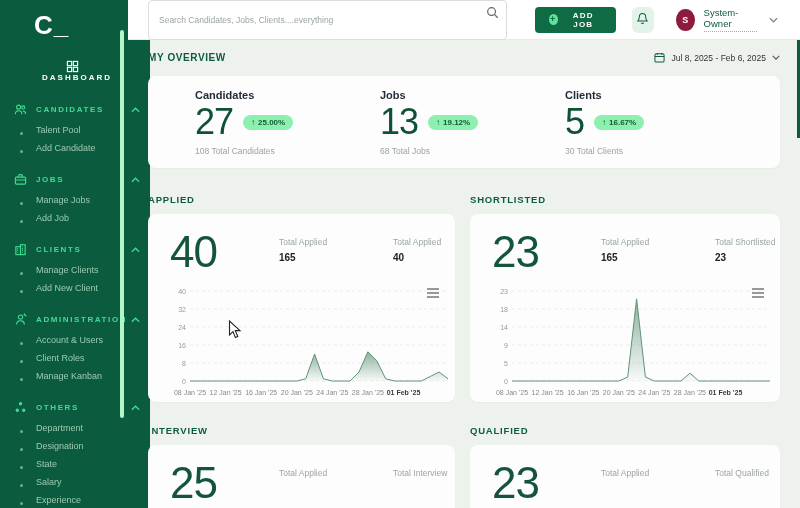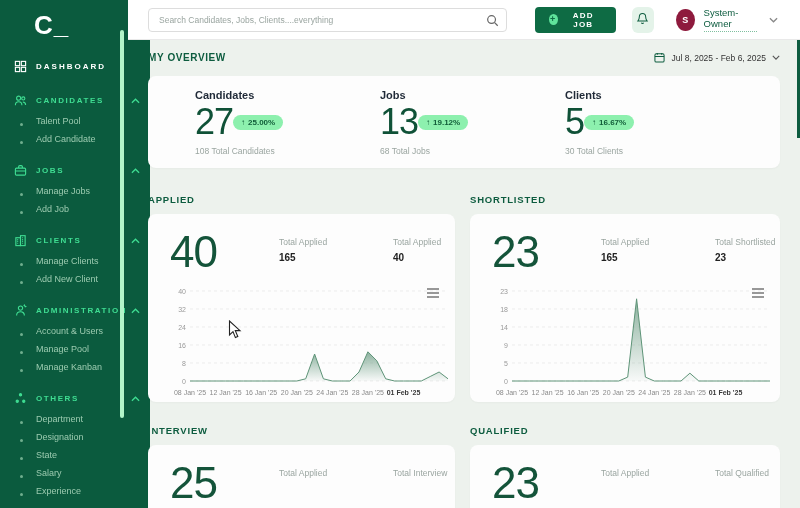--- a/index.html
+++ b/index.html
@@ -5,35 +5,35 @@
   * { margin:0; padding:0; box-sizing:border-box; }
   html,body { width:800px; height:508px; overflow:hidden; }
   body { font-family:"Liberation Sans", sans-serif; background:#edf2ed; position:relative; }
   .app { position:absolute; inset:0; width:800px; height:508px; overflow:hidden; }
 
   
   .sidebar { position:absolute; left:0; top:0; width:150px; height:508px; background:#0b5b3e; overflow:hidden; }
   .logo { color:#ffffff; font-size:26px; font-weight:bold; margin:10px 0 0 34px; letter-spacing:1px; }
   .sb-nav { margin-top:14px; }
   .nav-head { display:flex; align-items:center; padding:5px 10px 5px 14px; cursor:pointer; margin-top:11px; }
-  .nav-head.first { margin-top:7px; }
+  .nav-head.first { margin-top:7px;flex-direction:column; }
   .nav-ic { width:13px; height:13px; display:inline-flex; margin-right:9px; color:#3fdd92; flex:0 0 13px; }
   .nav-head.dash .nav-ic { color:#ffffff; }
   .nav-lab { font-size:8px; font-weight:bold; letter-spacing:1.6px; color:#3fdd92; }
   .nav-head.dash .nav-lab { color:#ffffff; letter-spacing:2px; }
   .chev { margin-left:auto; width:9px; height:6px; color:#3fdd92; display:inline-flex; }
   .nav-item { display:flex; align-items:flex-end; padding:4px 8px 4px 20px; height:18px; cursor:pointer; }
   .nav-item .dot { width:3px; height:3px; border-radius:50%; background:#6fae8e; margin-right:13px; flex:0 0 3px; }
   .nav-item span.txt { font-size:9px; color:#9ccbb0; }
   .sb-scroll { position:absolute; left:120px; top:30px; width:4px; height:388px; border-radius:2px; background:#b2f5c9; }
 
   
   .topbar { position:absolute; left:128px; top:0; right:0; height:40px; background:#ffffff; border-bottom:1px solid #e9e9e9; display:flex; align-items:center; padding:0 22px 0 20px; }
   .search-wrap { position:relative; width:422px; }
-  .search-wrap input { width:100%; height:24px; border:1px solid #ddd; border-radius:4px; font-size:8.5px; color:#555; padding:0 26px 0 10px; outline:none; background:#fff; font-family:"Liberation Sans",sans-serif; }
+  .search-wrap input { width:100%; height:40px; border:1px solid #ddd; border-radius:4px; font-size:8.5px; color:#555; padding:0 26px 0 10px; outline:none; background:#fff; font-family:"Liberation Sans",sans-serif; }
   .search-wrap input::placeholder { color:#9aa5a0; }
   .search-ic { position:absolute; right:8px; top:5px; width:13px; height:13px; color:#666; }
   .add-job { margin-left:28px; height:26px; padding:0 14px; background:#0e6b44; color:#fff; border:none; border-radius:4px; font-size:8px; font-weight:bold; letter-spacing:1.2px; display:flex; align-items:center; gap:7px; cursor:pointer; font-family:"Liberation Sans",sans-serif; }
   .plus-ic { width:11px; height:11px; border-radius:50%; background:#5fe39b; color:#0e6b44; display:inline-flex; align-items:center; justify-content:center; font-size:9px; font-weight:bold; line-height:1; }
   .bell-btn { margin-left:16px; width:26px; height:26px; background:#e4f3e9; border-radius:6px; display:flex; align-items:center; justify-content:center; cursor:pointer; }
   .bell-btn svg { width:13px; height:13px; color:#0d5c3f; }
   .avatar { margin-left:22px; width:22px; height:22px; border-radius:50%; background:#8e1a3d; color:#fff; font-size:9px; font-weight:bold; display:flex; align-items:center; justify-content:center; cursor:pointer; }
   .uname { margin-left:9px; font-size:9.5px; color:#0d5c3f; border-bottom:1px dotted #7fbf9f; padding-bottom:2px; cursor:pointer; }
   .u-chev { margin-left:12px; width:9px; height:6px; color:#888; display:inline-flex; cursor:pointer; }
 
@@ -42,21 +42,21 @@
   .ov-head { display:flex; align-items:center; justify-content:space-between; }
   .ov-title { font-size:10px; font-weight:bold; letter-spacing:0.6px; color:#0d5c3f; }
   .daterange { display:flex; align-items:center; gap:6px; cursor:pointer; }
   .cal-ic { width:11px; height:11px; color:#0d5c3f; display:inline-flex; }
   .dr-text { font-size:8.5px; color:#333; }
   .dr-chev { width:8px; height:5px; color:#555; display:inline-flex; }
 
   .overview-card { margin-top:13px; background:#fdfdfd; border-radius:8px; height:92px; display:flex; padding:13px 0 0 47px; box-shadow:0 1px 2px rgba(0,0,0,0.03); }
   .stat-col { width:185px; }
   .stat-title { font-size:11px; font-weight:bold; color:#1f2937; }
-  .stat-mid { display:flex; align-items:center; margin-top:3px; }
+  .stat-mid { display:flex; align-items:center; gap:10px; margin-top:3px; }
   .stat-num { font-size:36px; color:#0f5137; font-weight:500; letter-spacing:-1px; line-height:1; }
   .badge { background:#8df0ae; color:#115c38; font-size:8px; font-weight:bold; border-radius:9px; padding:3px 8px; display:inline-flex; align-items:center; gap:3px; }
   .stat-total { font-size:8.5px; color:#9aa5a0; margin-top:6px; }
 
   .charts-grid { margin-top:26px; display:grid; grid-template-columns:307px 310px; column-gap:15px; row-gap:23px; }
   .chart-label { font-size:9.5px; font-weight:bold; letter-spacing:0.8px; color:#0d5c3f; margin-bottom:9px; }
   .chart-card { background:#fdfdfd; border-radius:8px; height:188px; position:relative; padding:17px 12px 0 22px; box-shadow:0 1px 2px rgba(0,0,0,0.03); }
   .chart-head { display:flex; align-items:flex-start; }
   .big-num { font-size:44px; color:#14543a; font-weight:500; letter-spacing:-1px; line-height:0.95; width:95px; flex:0 0 95px; }
   .cstat { width:100px; flex:0 0 100px; margin-left:14px; padding-top:6px; }
@@ -179,21 +179,21 @@
                 <path d="M1 5l4-4 4 4"></path>
               </svg>
             </span>
           </div>
           <div class="nav-item">
             <span class="dot"></span>
             <span class="txt">Account &amp; Users</span>
           </div>
           <div class="nav-item">
             <span class="dot"></span>
-            <span class="txt">Manage Pool</span>
+            <span class="txt">Client Roles</span>
           </div>
           <div class="nav-item">
             <span class="dot"></span>
             <span class="txt">Manage Kanban</span>
           </div>
         </div>
         <div class="nav-sec">
           <div class="nav-head">
             <span class="nav-ic">
               <svg viewBox="0 0 14 14" width="100%" height="100%" fill="none" stroke="currentColor" stroke-width="1.2">

